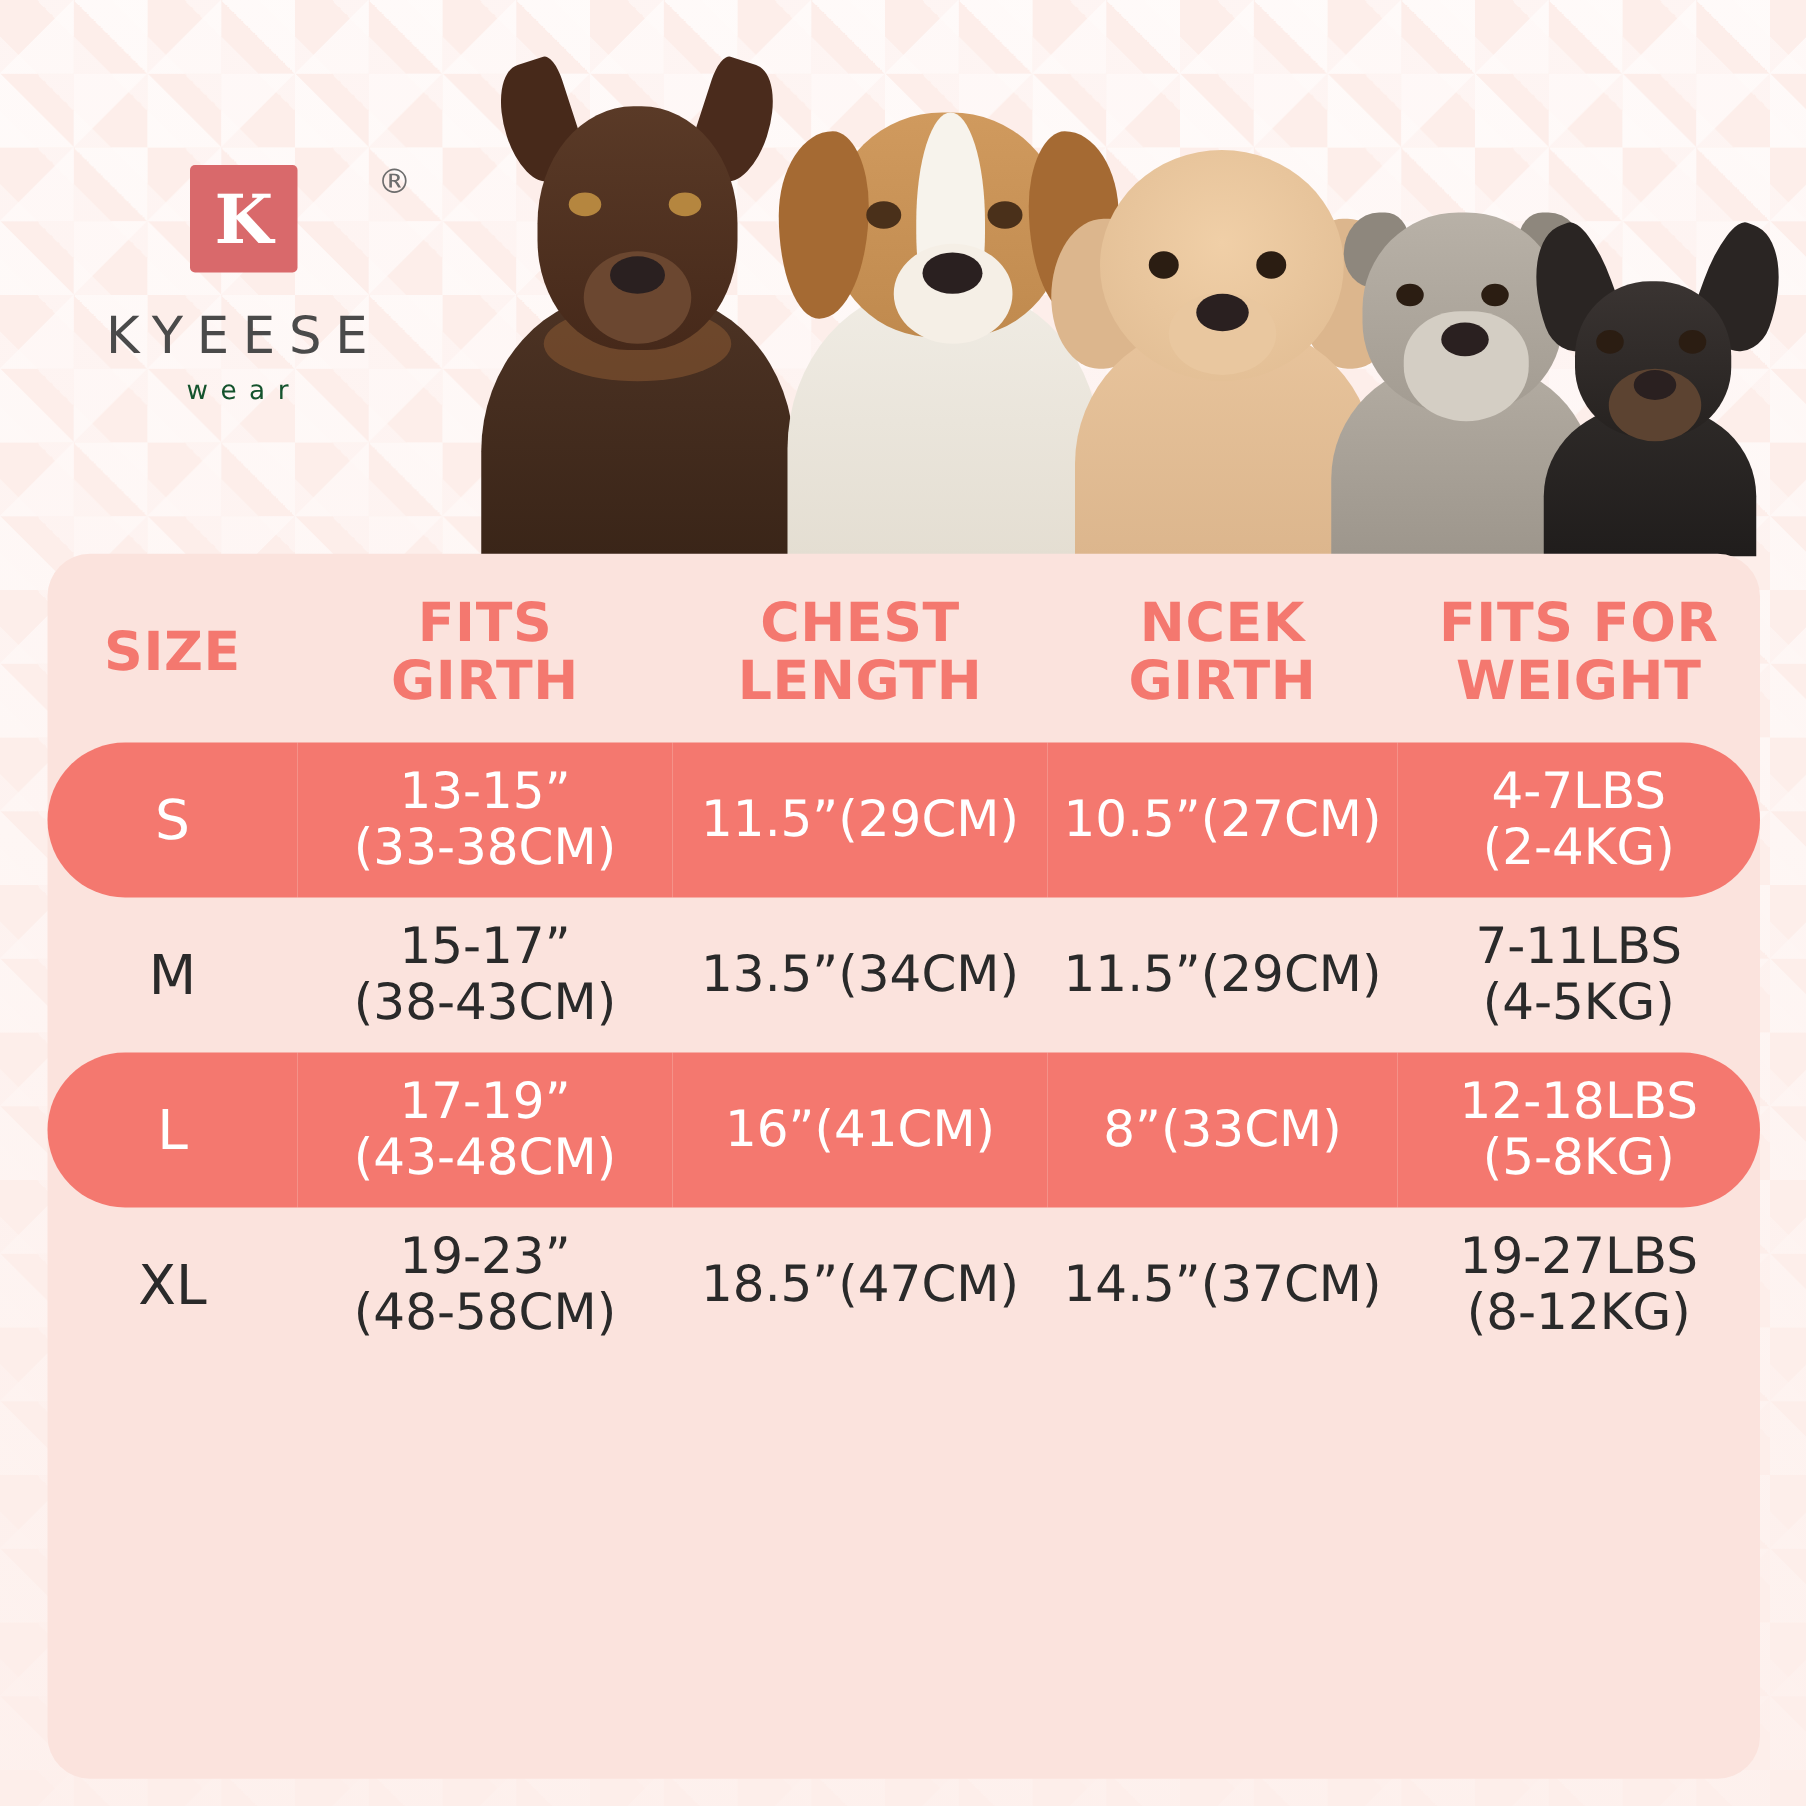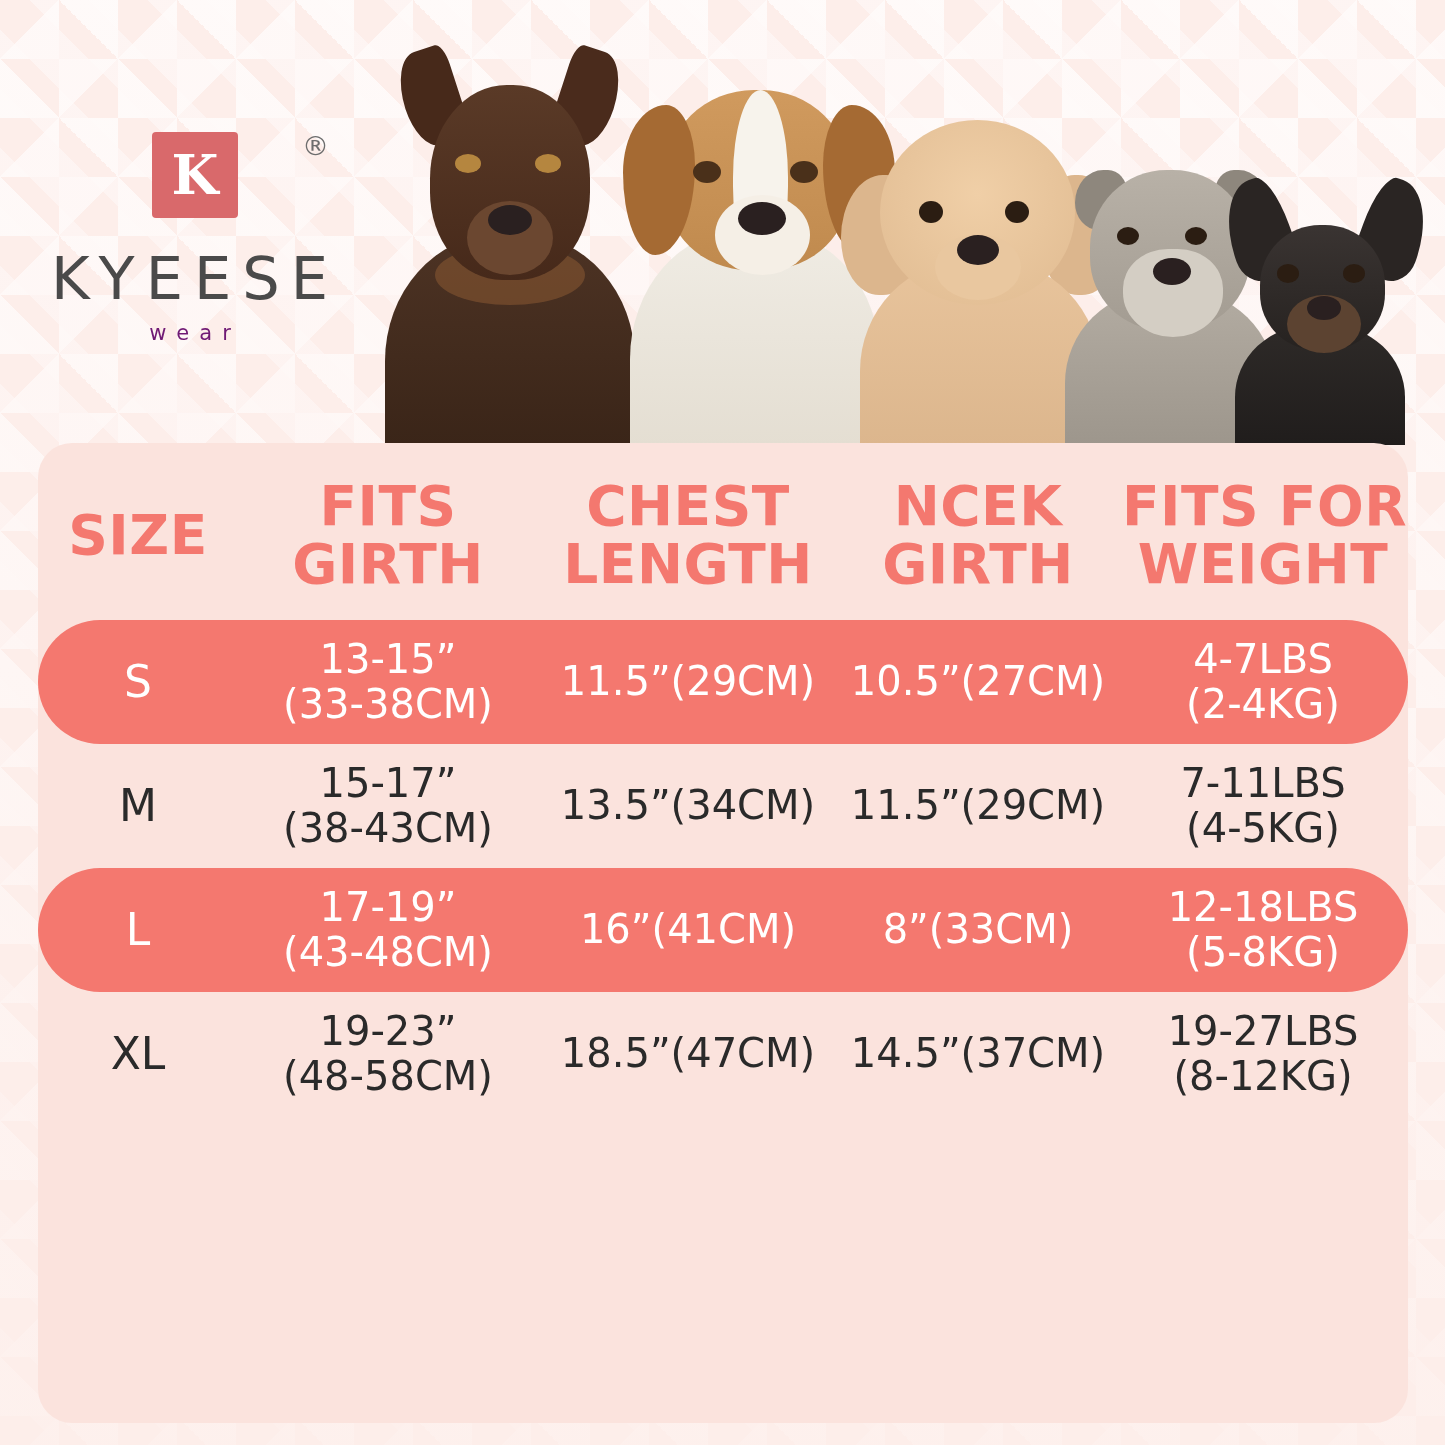--- a/index.html
+++ b/index.html
@@ -67,31 +67,31 @@
   }
   .brand-reg {
     position: absolute;
     left: 150px;
     top: -2px;
     font-size: 27px;
     color: #6d6d6d;
   }
   .brand-name {
     margin-top: 26px;
-    font-size: 59px;
+    font-size: 41px;
     letter-spacing: 11px;
     color: #4a4a4a;
     font-family: "DejaVu Sans", sans-serif;
     font-weight: 400;
   }
   .brand-sub {
     margin-top: 8px;
     font-size: 21px;
     letter-spacing: 10px;
-    color: #701a75;
+    color: #14532d;
   }
 
   
   .dogs {
     position: absolute;
     left: 355px;
     top: 0;
     width: 1090px;
     height: 445px;
   }
@@ -196,21 +196,21 @@
 
   table.size-table {
     width: 100%;
     border-collapse: separate;
     border-spacing: 0;
     table-layout: fixed;
   }
 
   table.size-table thead th {
     color: #f4786f;
-    font-size: 55px;
+    font-size: 43px;
     font-weight: bold;
     line-height: 1.06;
     padding: 34px 4px 26px;
     vertical-align: middle;
     letter-spacing: 0.5px;
   }
   th.col-size   { width: 200px; }
   th.col-chest  { width: 300px; }
   th.col-back   { width: 300px; }
   th.col-neck   { width: 280px; }

